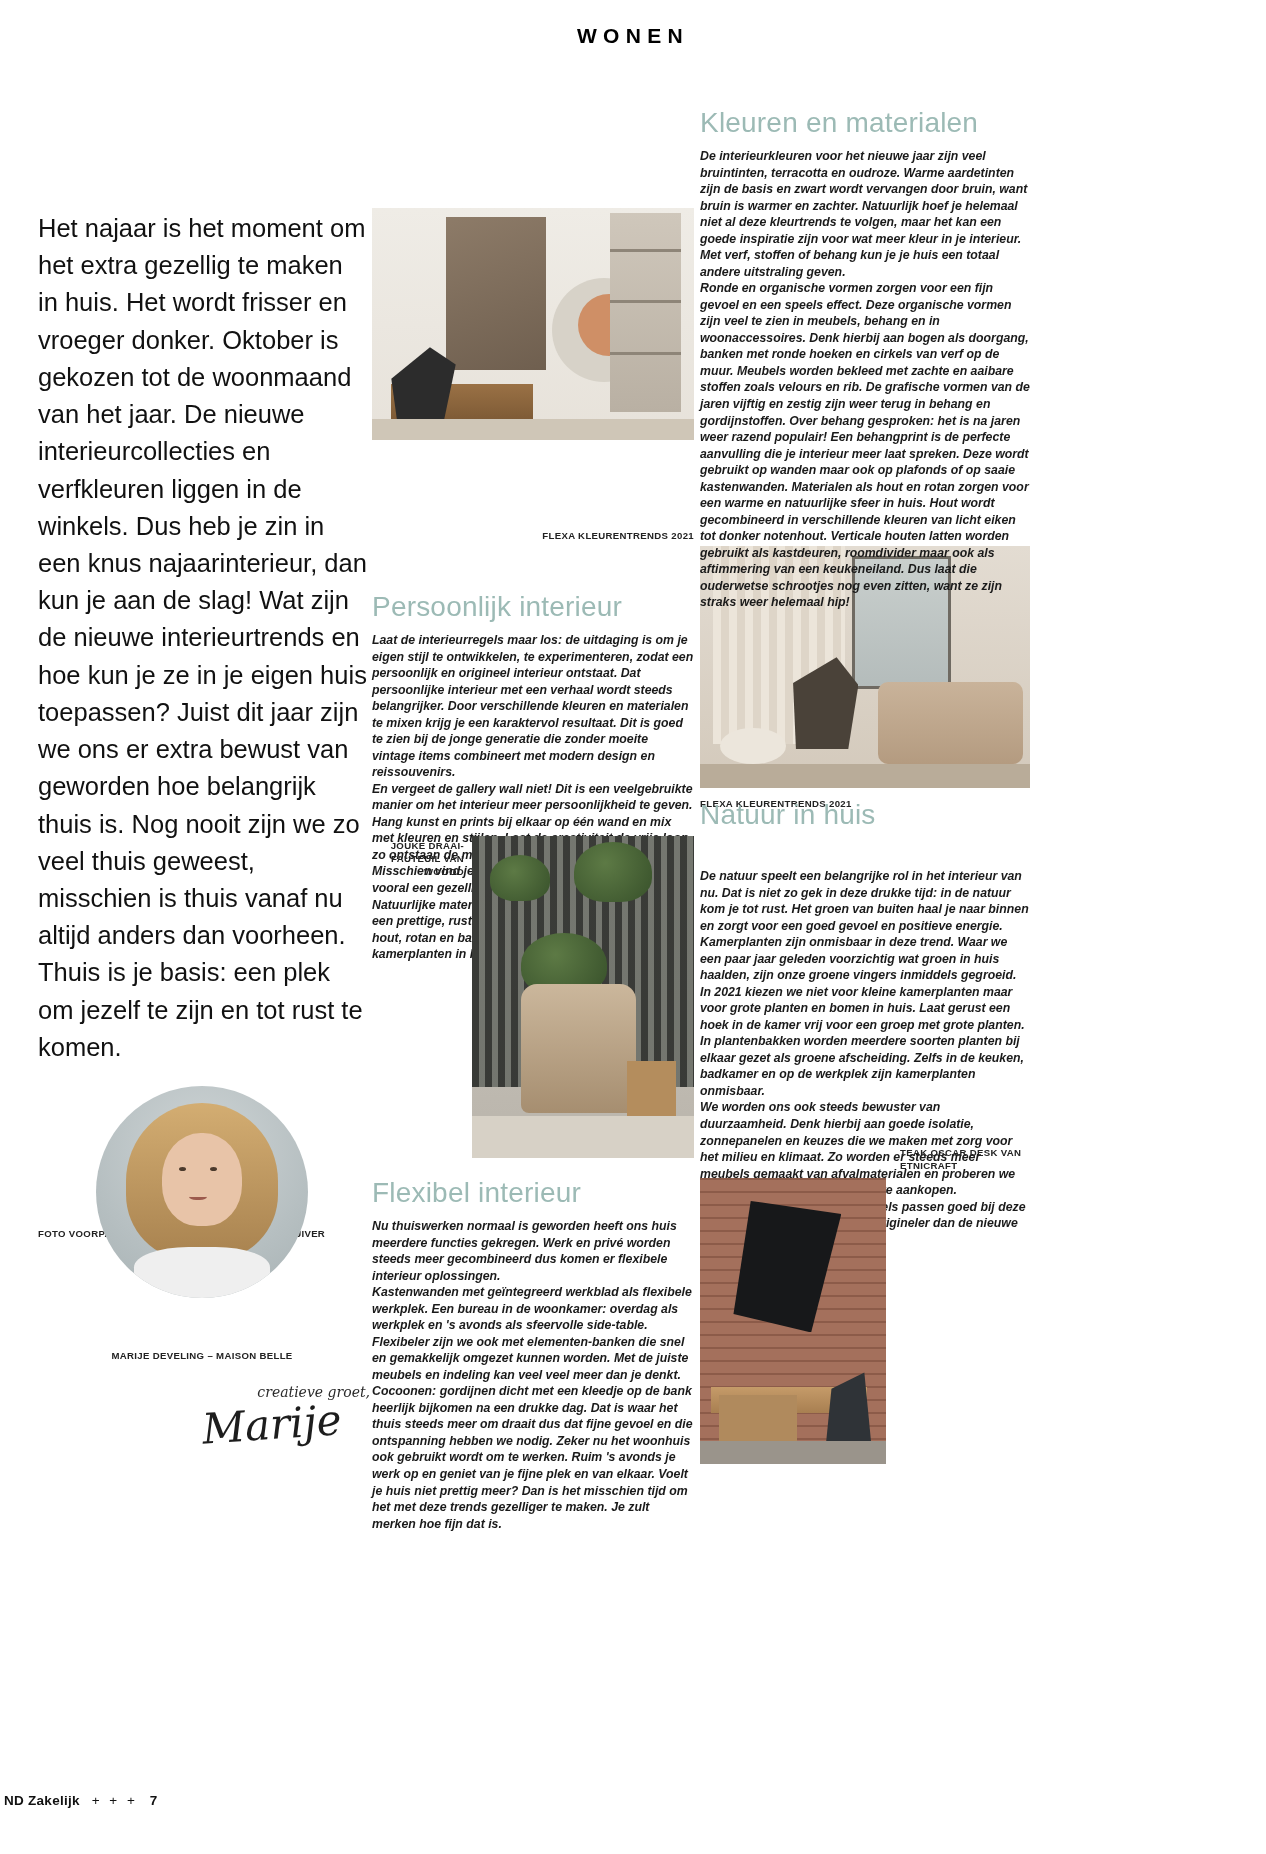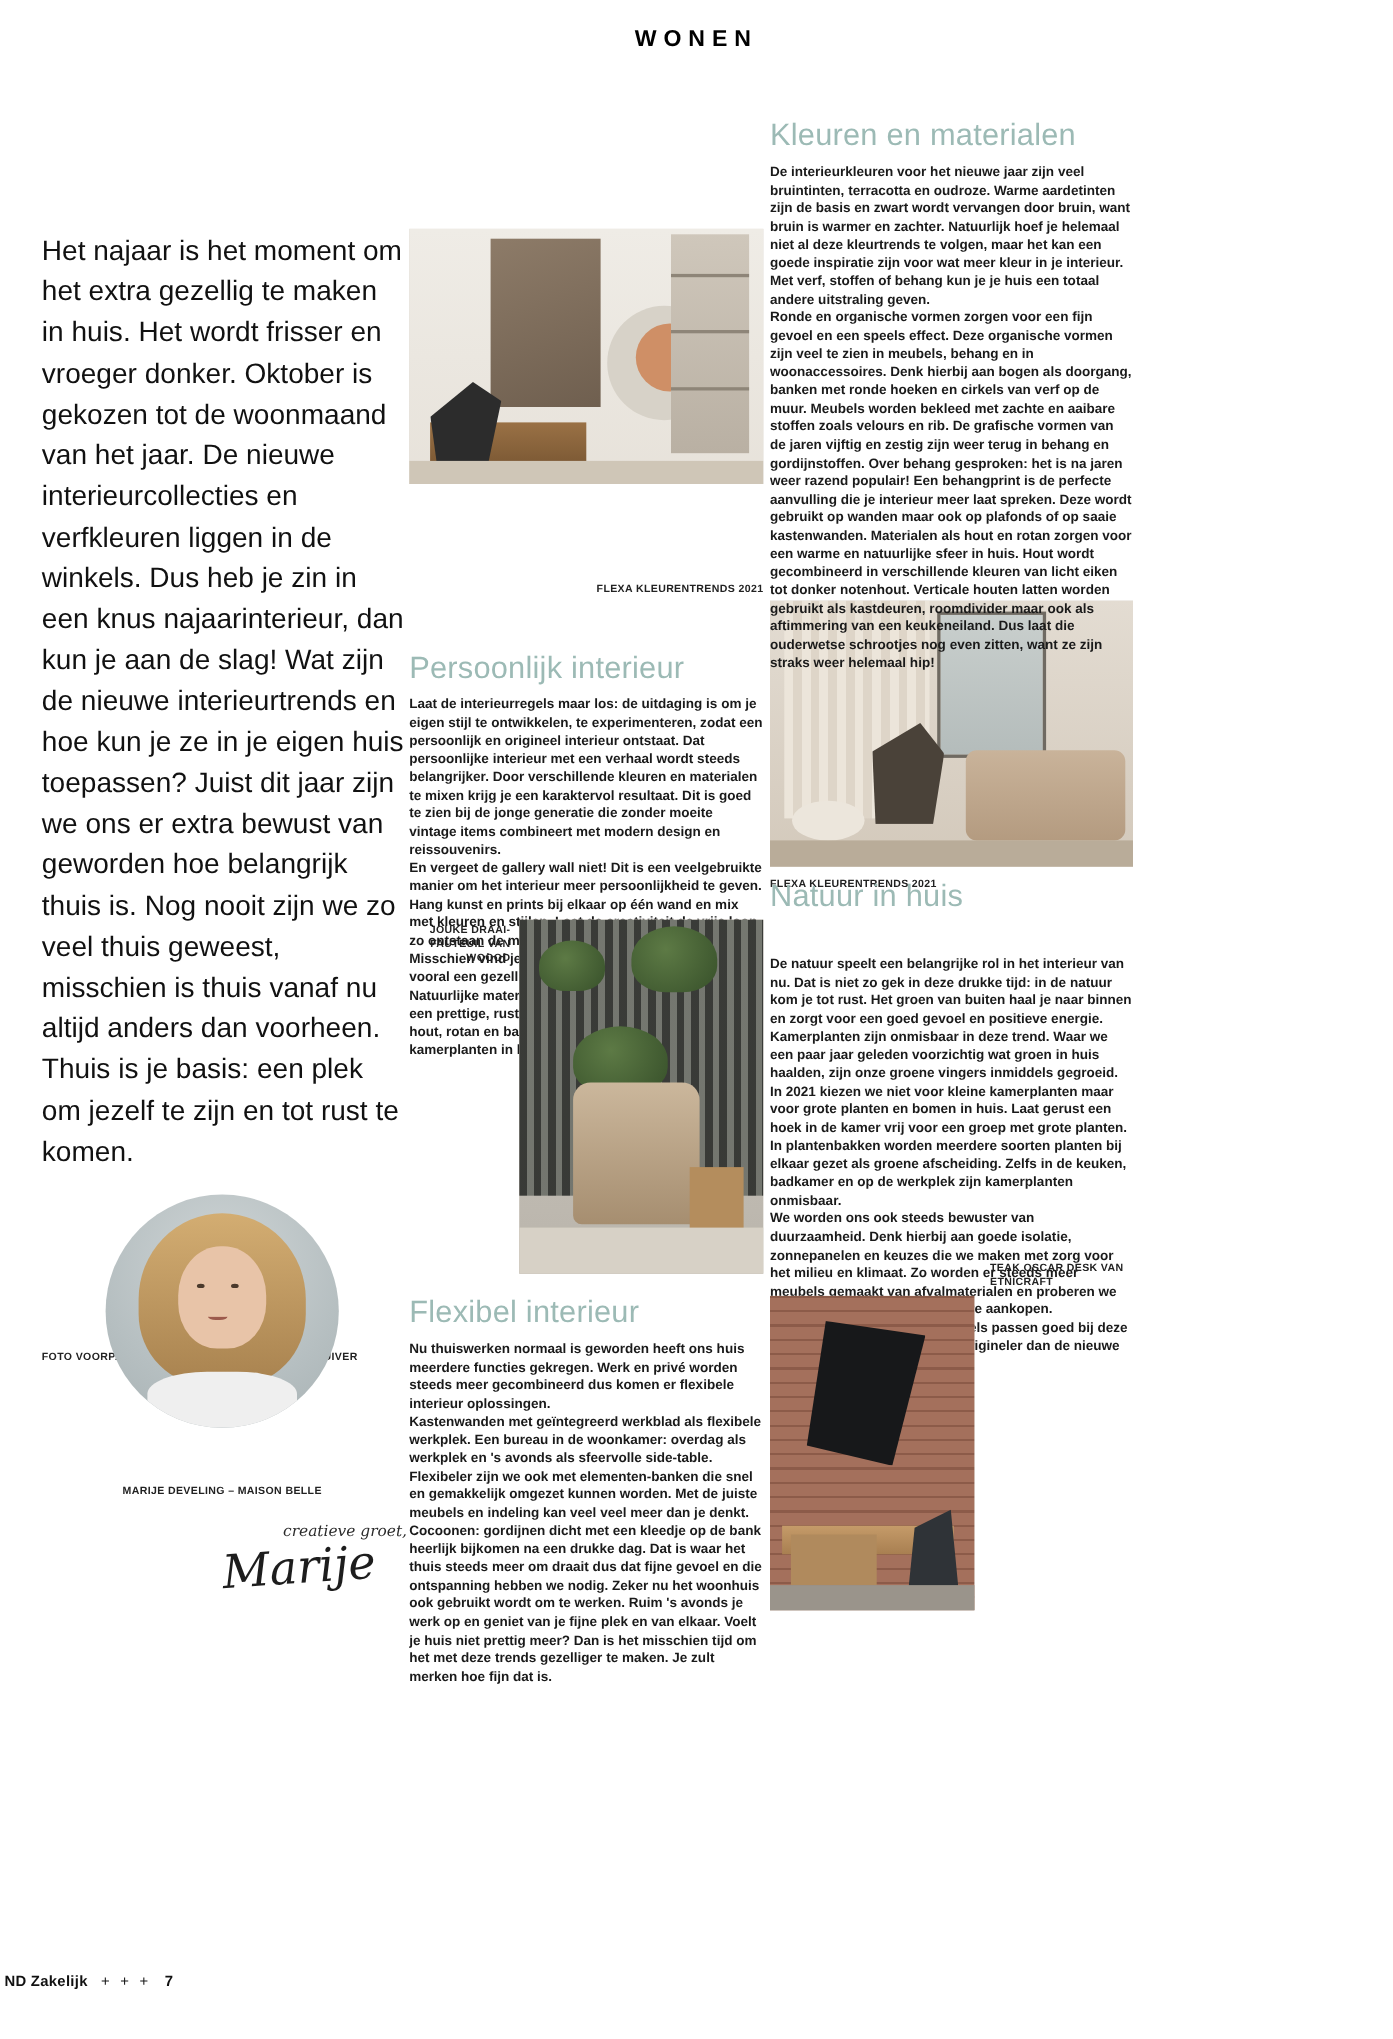--- a/index.html
+++ b/index.html
@@ -52,21 +52,21 @@
     font-size: 28px; font-weight: 400; color: #9cbab5;
     line-height: 1.1; letter-spacing: 0.2px;
   }
 
   .body-col {
     position: absolute;
     font-size: 12.3px; line-height: 1.345;
     font-weight: 600; color: #1a1a1a;
     text-align: left;
   }
-  .body-col p { margin: 0; }
+  .body-col p { margin: 0; font-style: italic; }
 
   .caption {
     position: absolute;
     font-size: 9.6px; font-weight: 600;
     letter-spacing: 0.035em; color: #222;
     line-height: 1.35; text-transform: uppercase;
   }
   .caption.right { text-align: right; }
 
   

